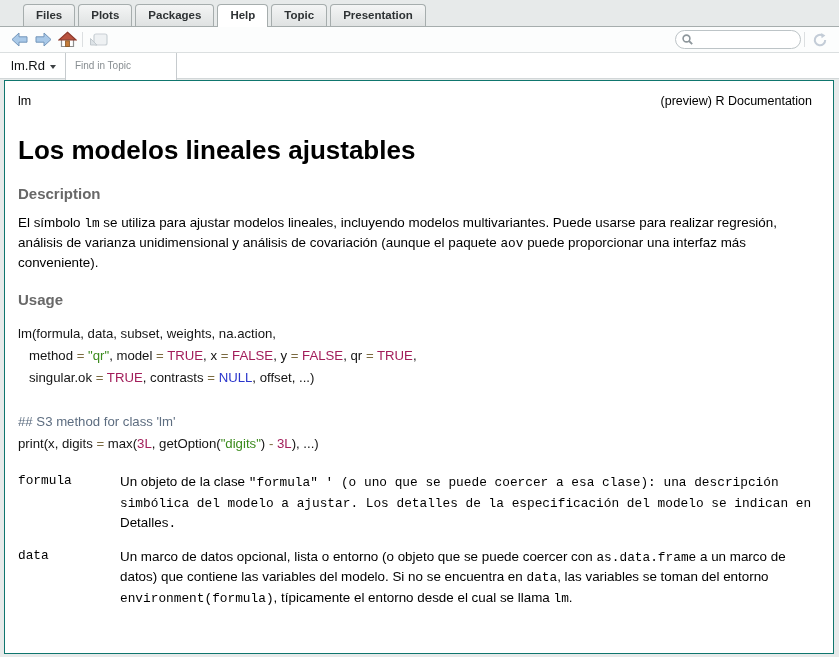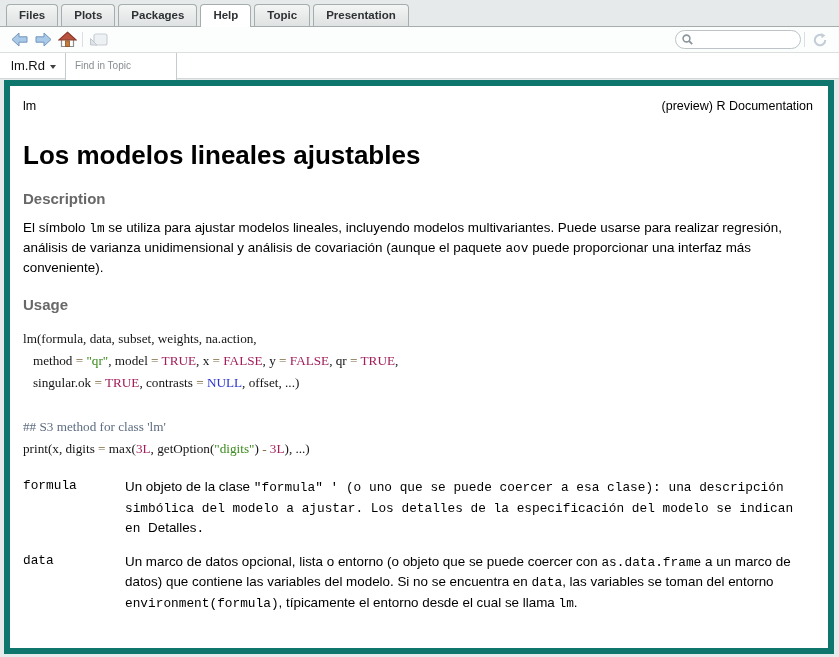--- a/index.html
+++ b/index.html
@@ -5,21 +5,21 @@
   html,body{margin:0;padding:0;}
   body{
     width:839px;height:657px;overflow:hidden;
     background:#e7eaea;
     font-family:"Liberation Sans", sans-serif;
   }
   .pane{display:flex;flex-direction:column;width:839px;height:657px;position:relative;}
 
   
   .tabbar{
-    padding:4px 6px 0 6px;height:22px;display:flex;align-items:flex-end;
+    padding:4px 6px 0 23px;height:22px;display:flex;align-items:flex-end;
     background:#e7eaea;position:relative;z-index:3;flex:none;
   }
   .tab{
     box-sizing:border-box;height:22px;line-height:20px;padding:0 12px;
     font-size:11.5px;font-weight:bold;color:#2e3234;
     background:linear-gradient(#f4f5f5,#dfe2e2);
     border:1px solid #a6adad;border-bottom:none;border-radius:4px 4px 0 0;
     margin-right:3px;white-space:nowrap;
   }
   .tab.active{background:#fff;position:relative;z-index:4;margin-bottom:-1px;height:23px;}
@@ -51,30 +51,30 @@
   .caret-down{width:0;height:0;border-left:3.5px solid transparent;border-right:3.5px solid transparent;border-top:4px solid #3c4043;margin-top:2px;}
   .findbox input{
     width:92px;height:16px;border:1px solid #c6cbce;border-radius:9px;
     font-size:10px;padding:16px 9px;color:#333;outline:none;font-family:"Liberation Sans",sans-serif;
   }
   .findbox input::placeholder{color:#878d91;opacity:1;}
 
   
   .content-outer{flex:1;padding:1px 5px 3px 4px;box-sizing:border-box;min-height:0;}
   .content{
-    background:#fff;border:6px solid #0f766e;height:100%;box-sizing:border-box;
-    overflow:hidden;padding:10px 15px 0 13px;
+    background:#fff;border:1px solid #0f766e;height:100%;box-sizing:border-box;
+    overflow:hidden;padding:10px 21px 0 13px;
   }
   .doc-meta{display:flex;justify-content:space-between;font-size:12.5px;color:#000;margin-top:3px;}
   .doc-title{font-size:26px;font-weight:700;color:#000;margin:27px 0 8px 0;}
   .sec-heading{font-size:15px;font-weight:bold;color:#686868;margin:19px 0 11px 0;}
   .body-p{font-size:13.4px;line-height:19px;color:#000;margin:0;}
   .mono{font-family:"Liberation Mono","DejaVu Sans Mono",monospace;font-size:12.8px;}
   pre.code{
-    font-family:Liberation Serif, serif;
+    font-family:Liberation Sans, sans-serif;
     font-size:13.2px;margin:15px 0 0 0;
   }
   .code-line{white-space:pre;min-height:22px;line-height:22px;color:#141414;}
   .op{color:#7b6a40;}
   .str{color:#3a8a1c;}
   .kw{color:#a21d5a;}
   .nul{color:#2a35cc;text-align:right;}
   .com{color:#5d6d80;}
 
   .args{display:grid;grid-template-columns:102px 1fr;row-gap:13px;margin-top:17px;font-size:13.4px;color:#000;}

